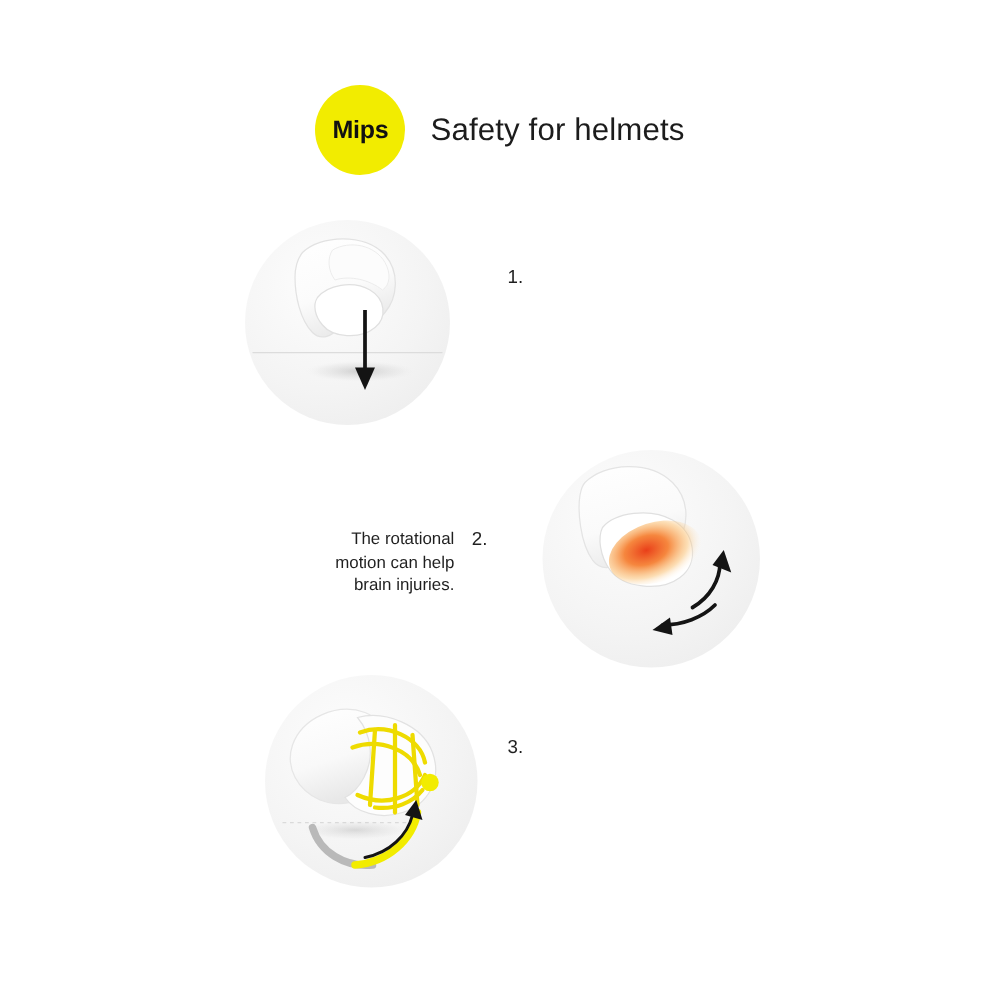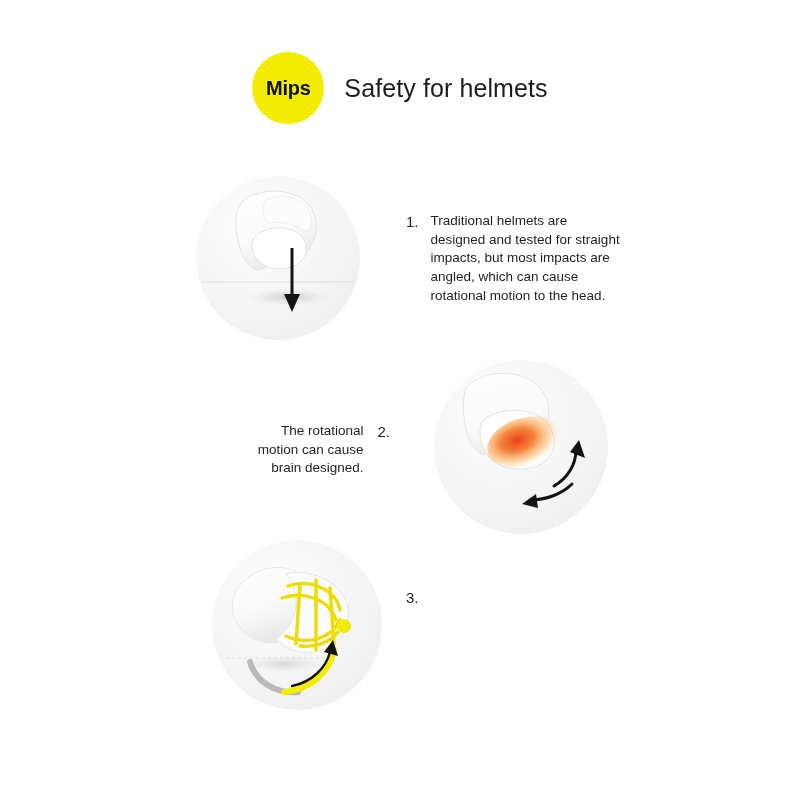--- a/index.html
+++ b/index.html
@@ -18,21 +18,21 @@
   .page {
     position: relative;
     width: 800px;
     height: 790px;
     background: #ffffff;
   }
 
   
   .header {
     position: absolute;
-    top: 52px;
+    top: 68px;
     left: 0;
     width: 800px;
     display: flex;
     align-items: center;
     justify-content: center;
   }
   .brand-badge {
     width: 72px;
     height: 72px;
     border-radius: 50%;
@@ -142,21 +142,20 @@
 
         <g>
           <line x1="96" y1="72" x2="96" y2="124" stroke="#141414" stroke-width="3"></line>
           <polygon points="96,136 88,118 104,118" fill="#141414"></polygon>
         </g>
       </svg>
     </div>
 
     <div class="text-block text-right" style="left:406px; top:212px; width:214px;">
       <div class="step-num">1.</div>
-      <div class="step-body">Traditional helmets are designed and tested for straight impacts, but most impacts are angled, which can cause rotational motion to the head.</div>
     </div>
   </div>
 
   <div class="step">
 
     <div class="illus" style="left:434px; top:360px; width:174px; height:174px;">
       <svg width="174" height="174" viewBox="0 0 174 174">
         <defs>
           <linearGradient id="shellG2" x1="0" y1="0" x2="0.3" y2="1">
             <stop offset="0%" stop-color="#ffffff"></stop>
@@ -184,21 +183,21 @@
           <path d="M120 126 C134 118, 142 104, 142 90"></path>
           <path d="M96 140 C112 140, 128 134, 138 124"></path>
         </g>
         <polygon points="145,80 151,98 136,92" fill="#141414"></polygon>
         <polygon points="88,144 102,134 104,148" fill="#141414"></polygon>
       </svg>
     </div>
 
     <div class="text-block text-left" style="left:240px; top:422px; width:150px;">
       <div class="step-num">2.</div>
-      <div class="step-body">The rotational motion can cause brain designed.</div>
+      <div class="step-body">The rotational motion can help brain injuries.</div>
     </div>
   </div>
 
   <div class="step">
 
     <div class="illus" style="left:212px; top:540px; width:170px; height:170px;">
       <svg width="170" height="170" viewBox="0 0 170 170">
         <defs>
           <linearGradient id="shellG3" x1="0" y1="0" x2="0.35" y2="1">
             <stop offset="0%" stop-color="#ffffff"></stop>

